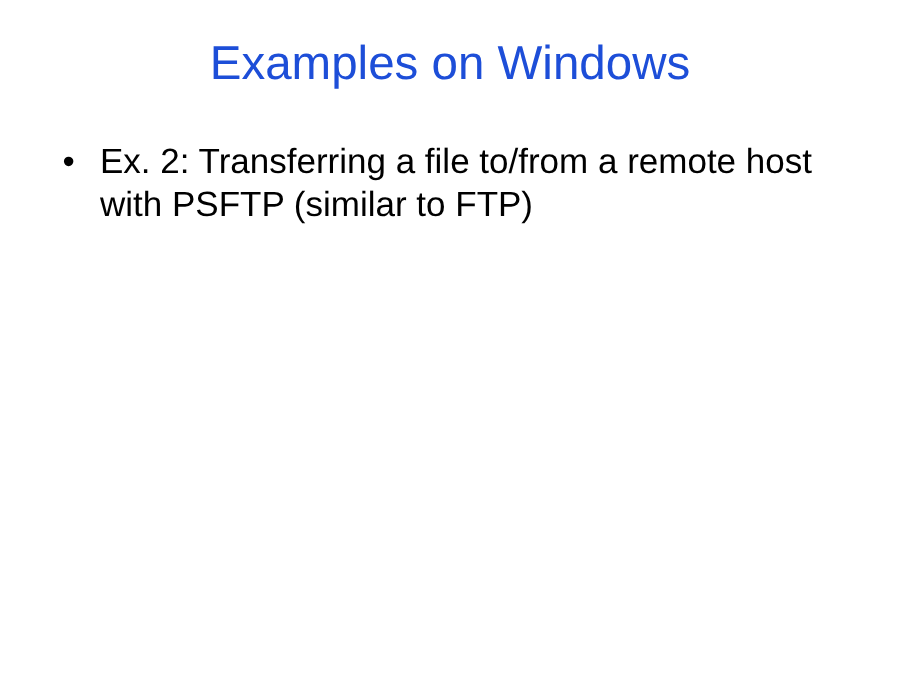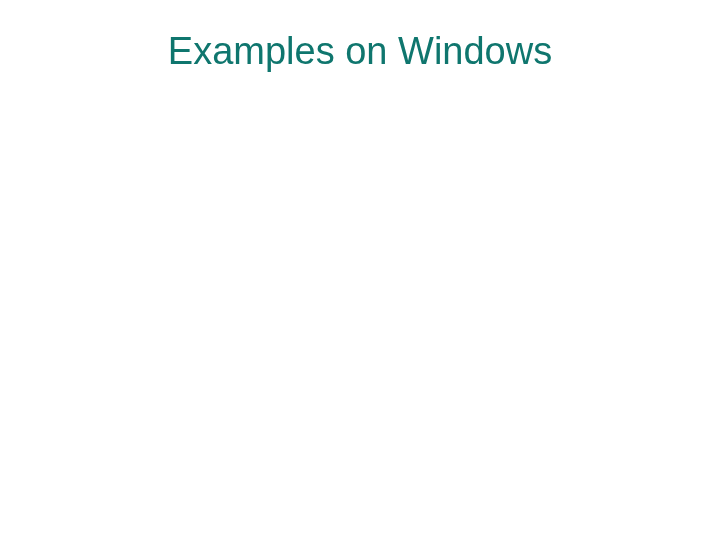--- a/index.html
+++ b/index.html
@@ -9,21 +9,21 @@
     }
     body {
       width: 720px;
       height: 540px;
       background: #ffffff;
       font-family: Arial, Helvetica, sans-serif;
       padding: 30px 30px 0 30px;
       overflow: hidden;
     }
     .title {
-      color: #0f766e;
+      color: #1d4ed8;
       font-size: 38px;
       font-weight: normal;
       text-align: center;
       margin-bottom: 38px;
     }
     .bullet-list {
       list-style: none;
       padding-left: 20px;
     }
     .bullet-item {
@@ -42,13 +42,14 @@
       font-size: 28px;
       color: #000000;
     }
   </style>
 </head>
 <body>
 
 <h1 class="title">Examples on Windows</h1>
 
 <ul class="bullet-list">
+  <li class="bullet-item">Ex. 2: Transferring a file to/from a remote host with PSFTP (similar to FTP)</li>
 </ul>
 
 </body></html>

